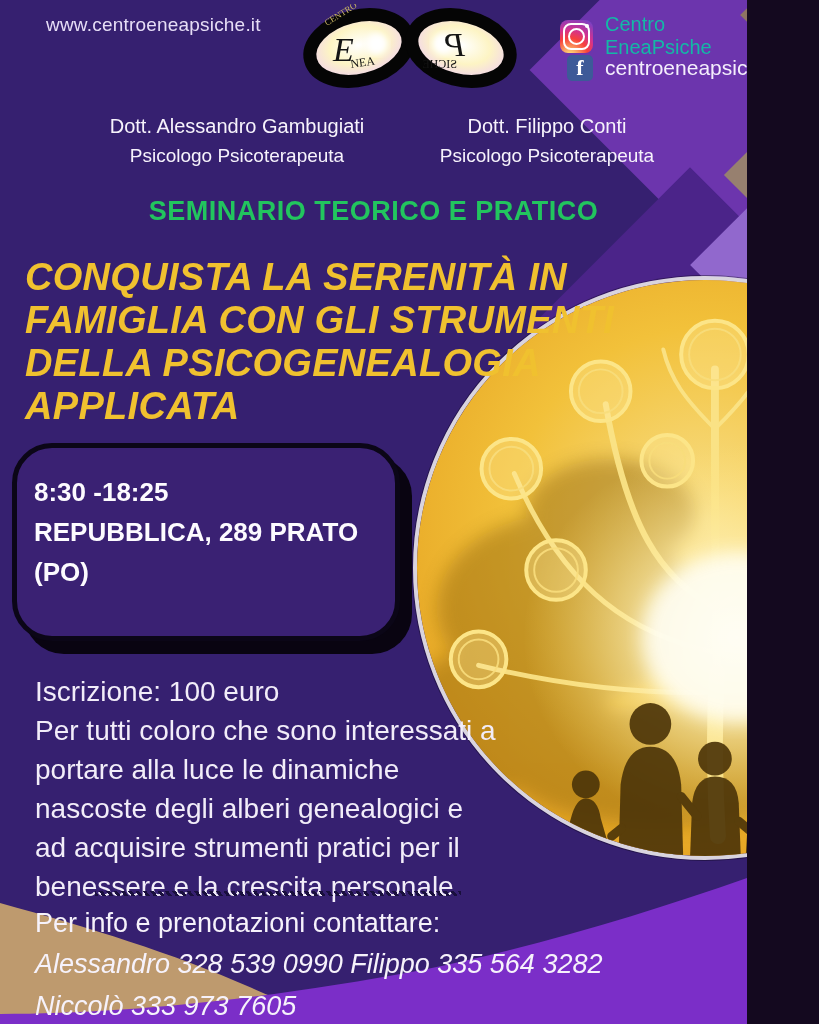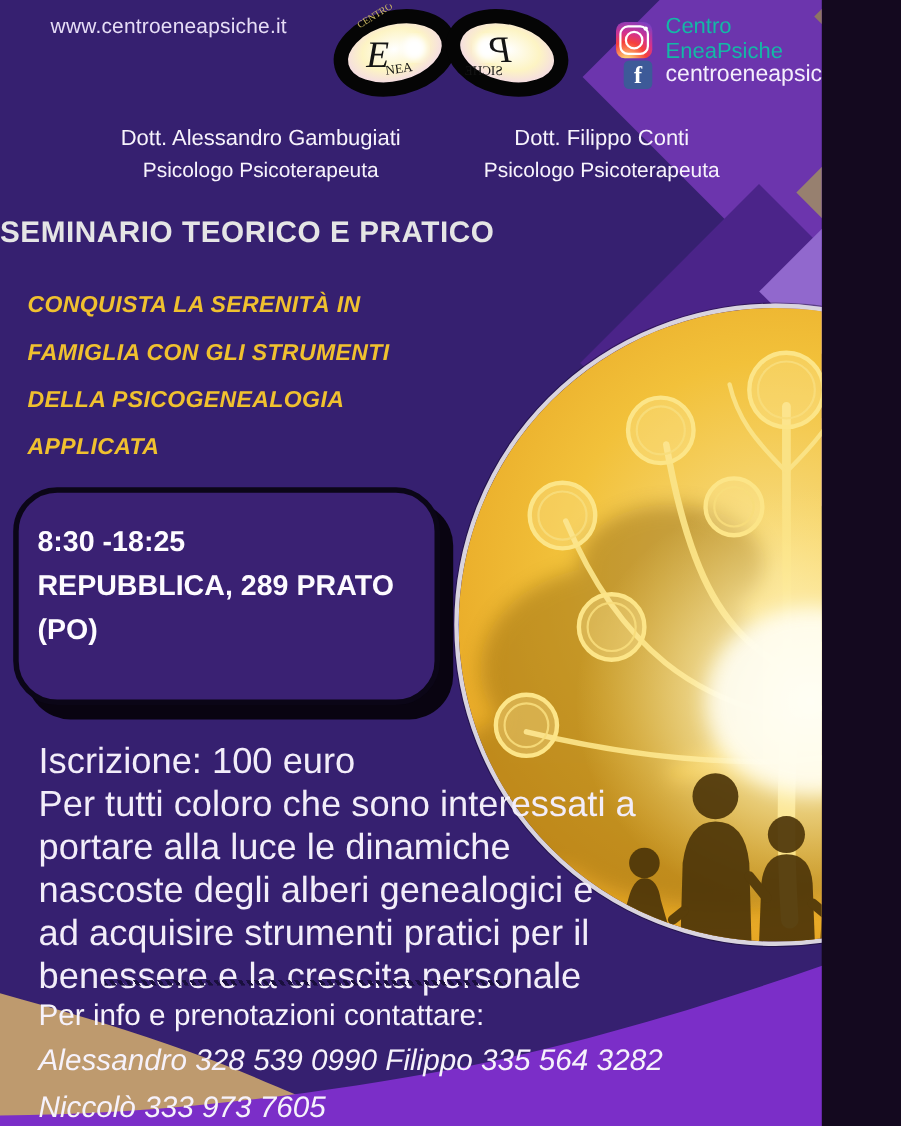--- a/index.html
+++ b/index.html
@@ -32,35 +32,35 @@
     color:#fff; font-weight:bold; font-size:22px; text-align:center; line-height:26px;
     font-family:"Liberation Serif", serif; flex:0 0 auto;
   }
   .ig-label { font-size:20px; color:#14b8a6; }
   .fb-label { font-size:21px; color:#f4eefc; }
   
   .presenter { z-index:6; width:310px; text-align:center; line-height:29px; font-size:20px; color:#f7f3fc; }
   .presenter .p-name { display:block; }
   .presenter .p-title { display:block; font-size:19px; }
   
-  .kicker { left:0; right:0; top:196px; z-index:6;
-    font-size:27px; font-weight:bold; letter-spacing:.5px; color:#e5e5e5; }
-  
-  .big-title { left:25px; top:256px; z-index:6; font-size:21px; font-weight:bold; font-style:italic;
+  .kicker { left:0; right:0; top:196px; text-align:center; z-index:6;
+    font-size:27px; font-weight:bold; letter-spacing:.5px; color:#22c55e; }
+  
+  .big-title { left:25px; top:256px; z-index:6; font-size:38px; font-weight:bold; font-style:italic;
     color:#f0c12f; line-height:43px; letter-spacing:.3px; }
   
   .event-box {
     left:12px; top:443px; width:388px; height:198px; z-index:6;
     background:#3a2173; border:5px solid #0b0617; border-radius:40px;
     box-shadow:12px 13px 0 #090411;
     padding:24px 16px 0 17px;
     font-size:26px; font-weight:bold; line-height:40px; color:#fdfbff;
   }
   
-  .details { left:35px; top:672px; z-index:6; font-size:33px; line-height:39px; color:#f2edf9; font-weight:300; }
+  .details { left:35px; top:672px; z-index:6; font-size:28px; line-height:39px; color:#f2edf9; font-weight:300; }
   
   .divider { left:95px; top:891px; width:366px; height:5px; z-index:6;
     background:repeating-linear-gradient(55deg, #190f3d 0 3px, rgba(0,0,0,0) 3px 6px); }
   
   .contact { left:35px; top:903px; z-index:6; color:#f6f2fb; }
   .contact .c-head { font-size:27px; line-height:40px; }
   .contact .c-line { font-size:27px; line-height:42px; font-weight:300;font-style:italic; }
   
   .photo-circle {
     left:413px; top:276px; width:584px; height:584px; z-index:2;

